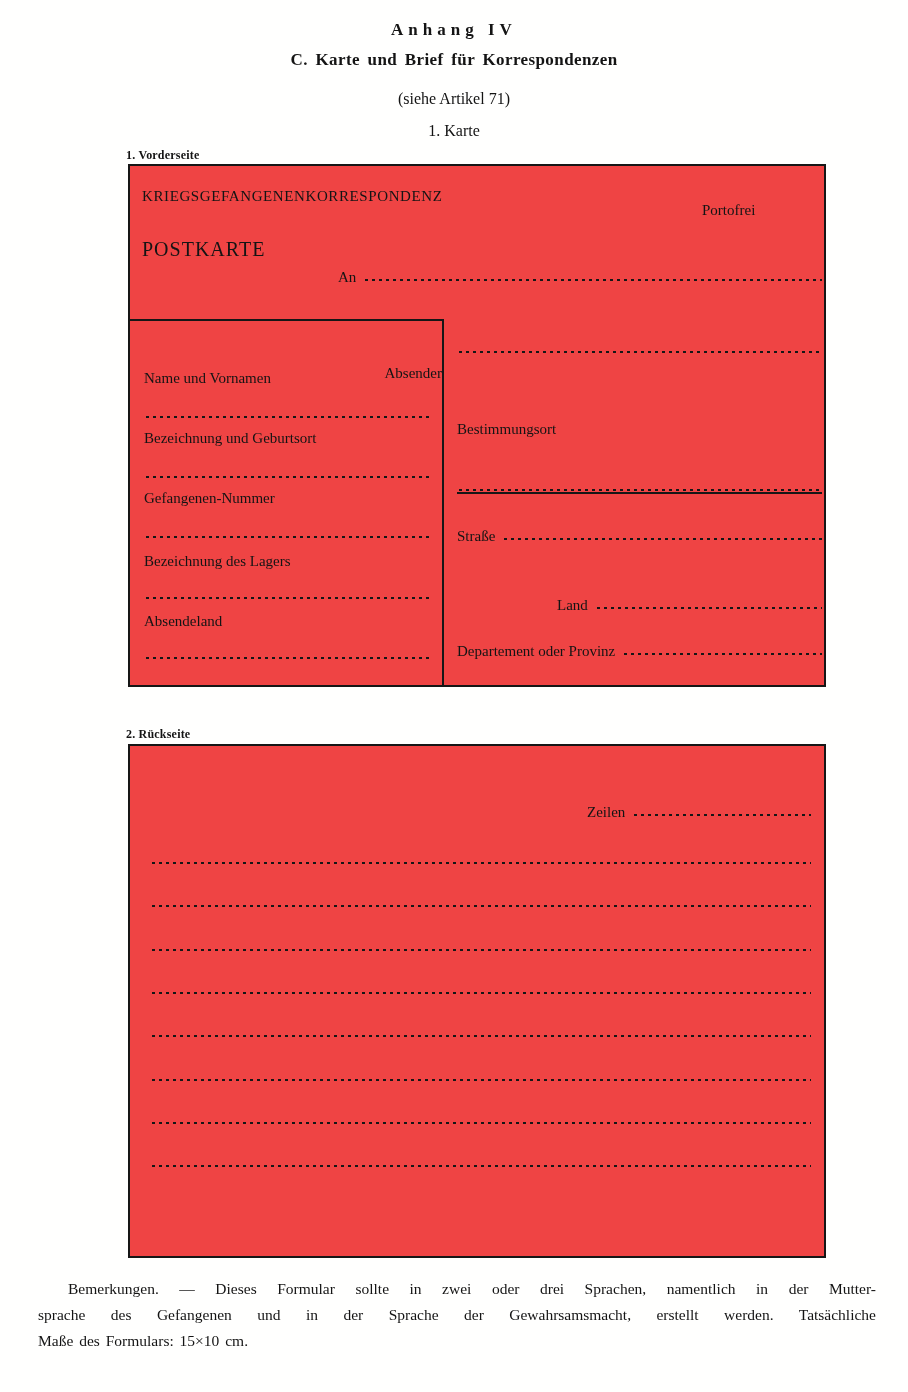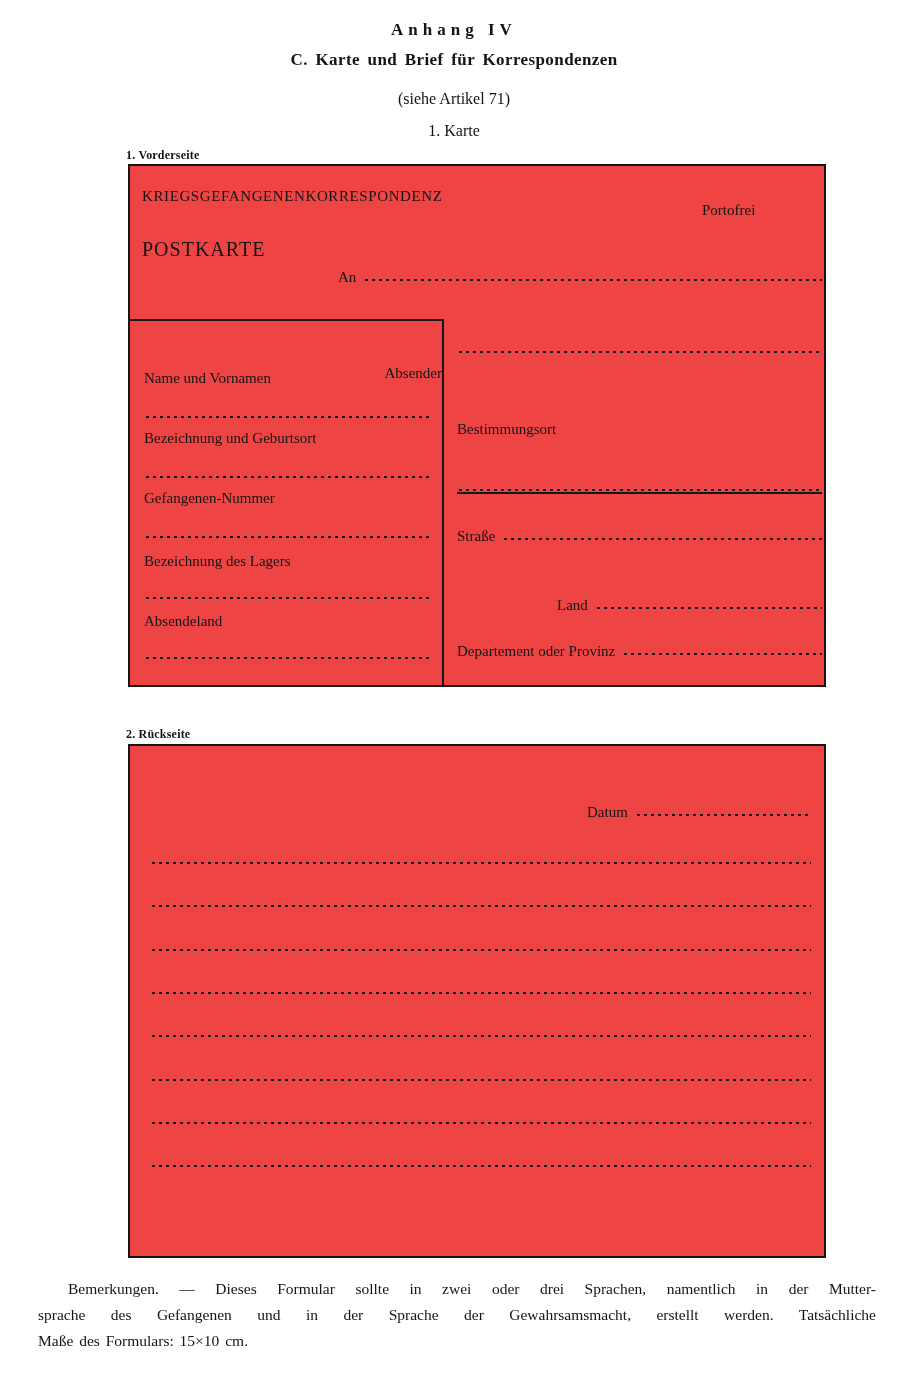--- a/index.html
+++ b/index.html
@@ -126,21 +126,21 @@
     <div class="abs dotrow rc" style="top:477px;">
       <span>Departement oder Provinz</span>
       <span class="dotline"></span>
     </div>
   </div>
 
   <div class="abs side-label back-label">2. Rückseite</div>
 
   <div class="abs card card-back">
     <div class="abs dotrow datum-row">
-      <span>Datum</span>
+      <span>Zeilen</span>
       <span class="dotline"></span>
     </div>
 
     <div id="writing-lines">
         <div class="abs dotline wline" style="top: 115px;"></div>
         <div class="abs dotline wline" style="top: 158px;"></div>
         <div class="abs dotline wline" style="top: 202px;"></div>
         <div class="abs dotline wline" style="top: 245px;"></div>
         <div class="abs dotline wline" style="top: 288px;"></div>
         <div class="abs dotline wline" style="top: 332px;"></div>

